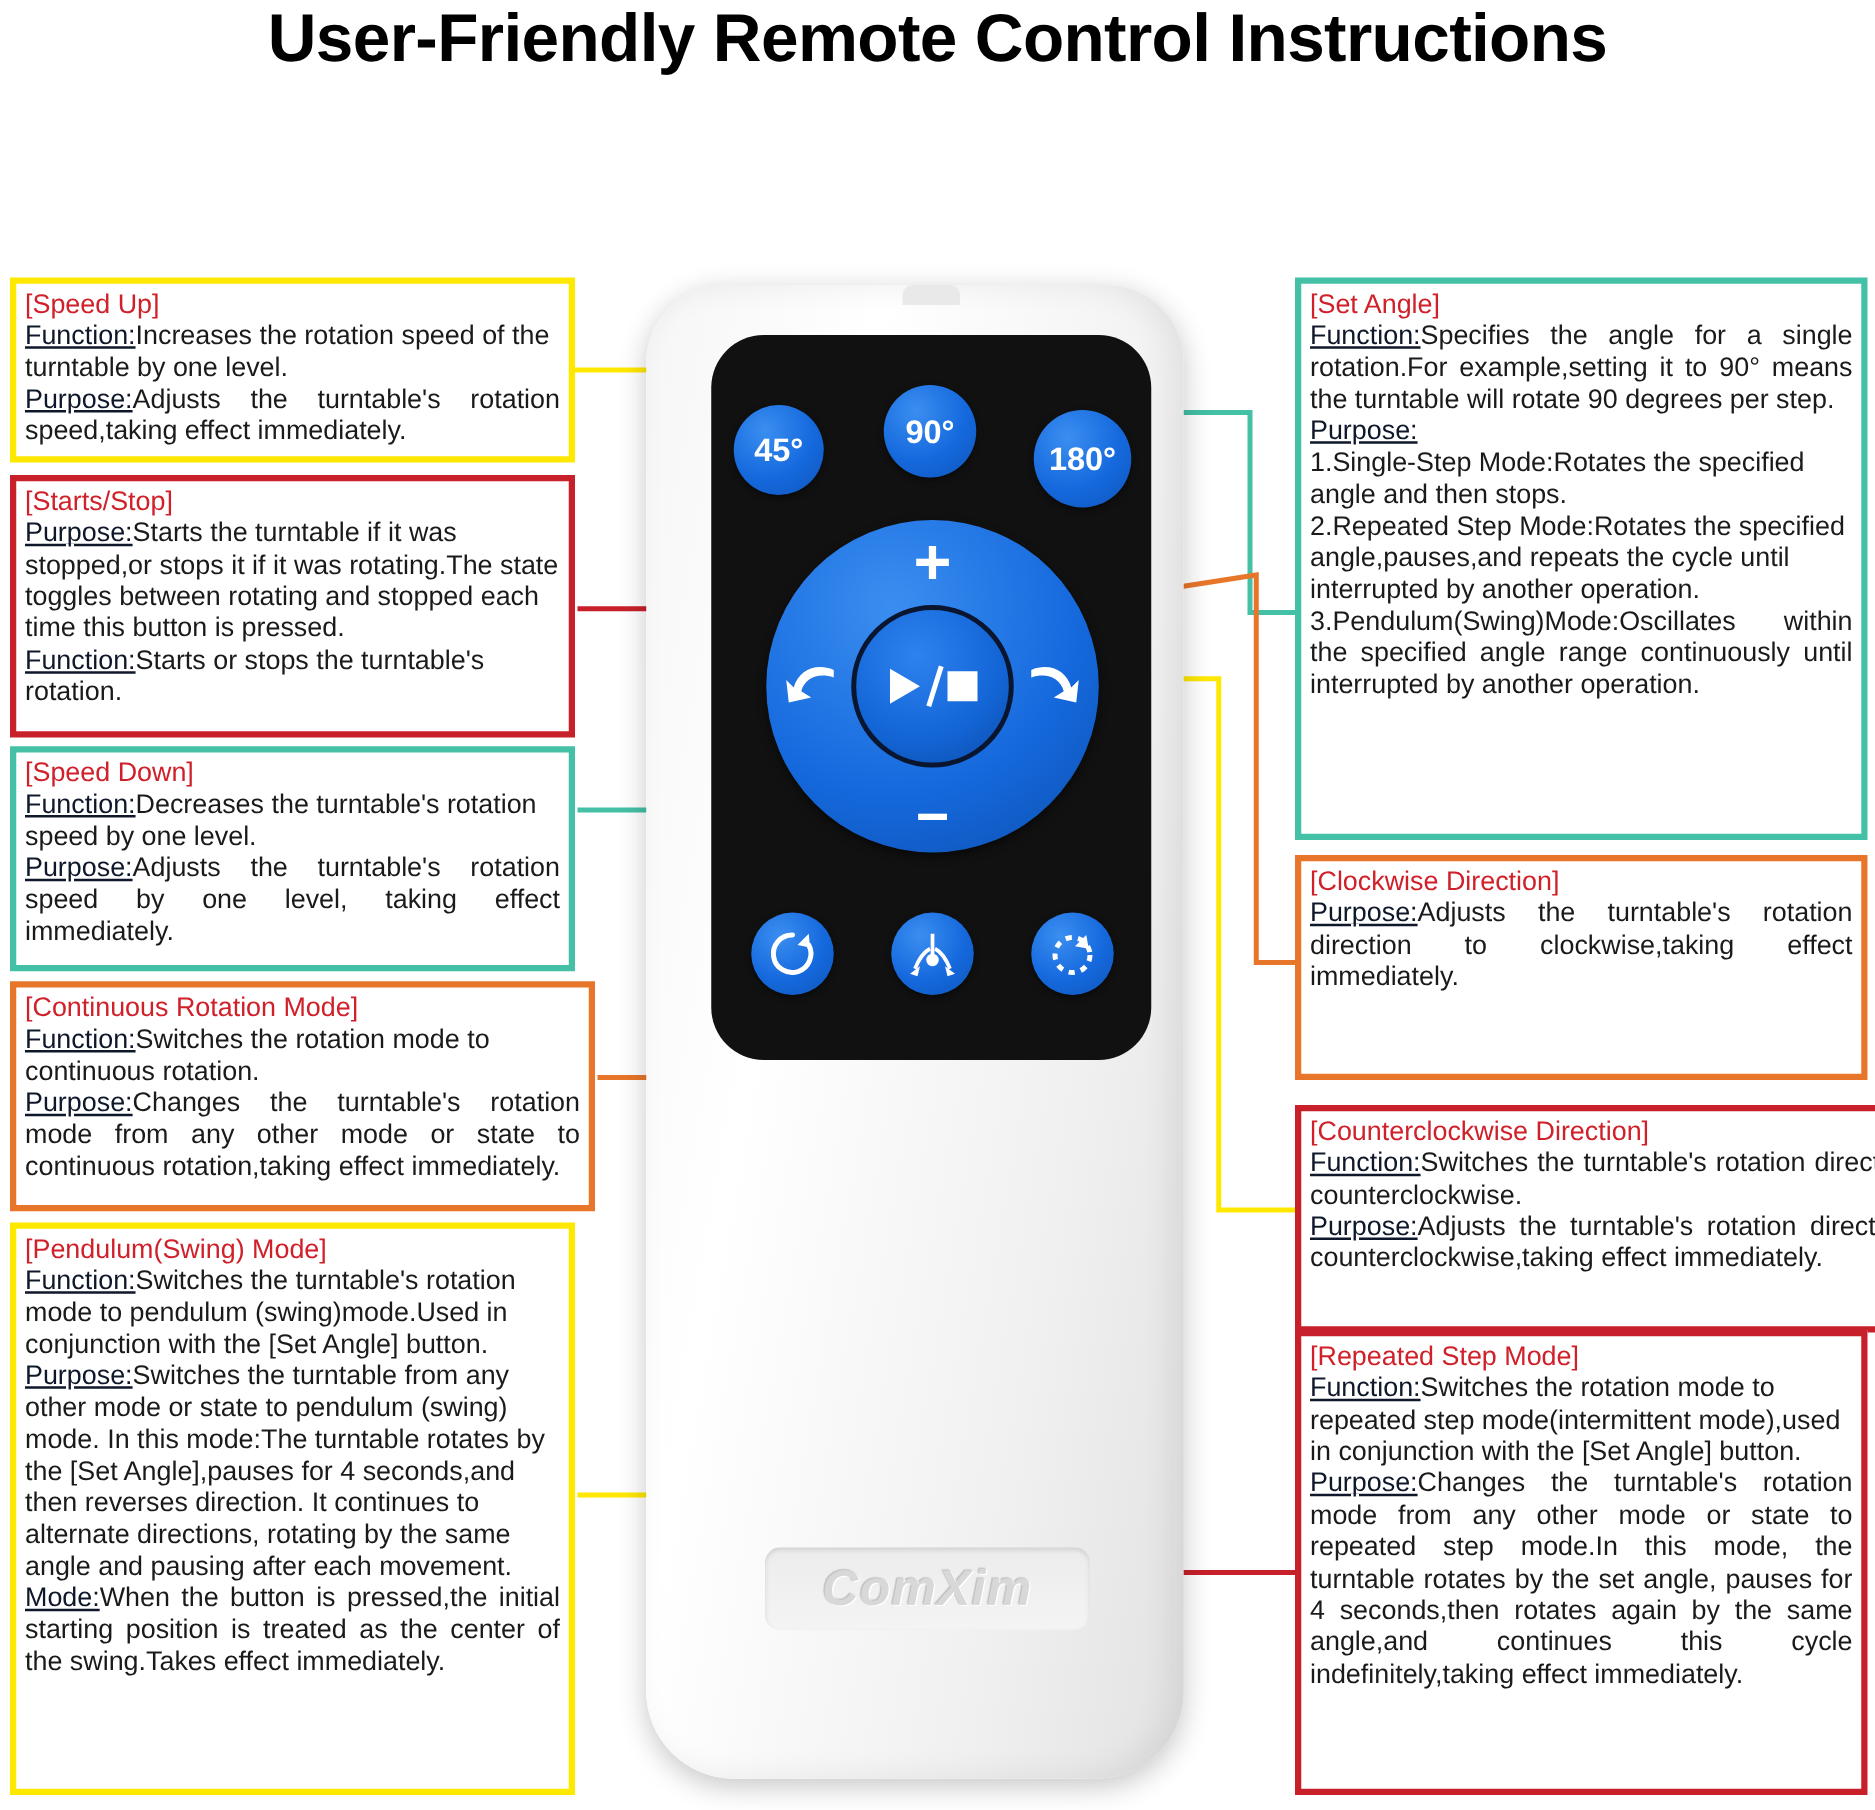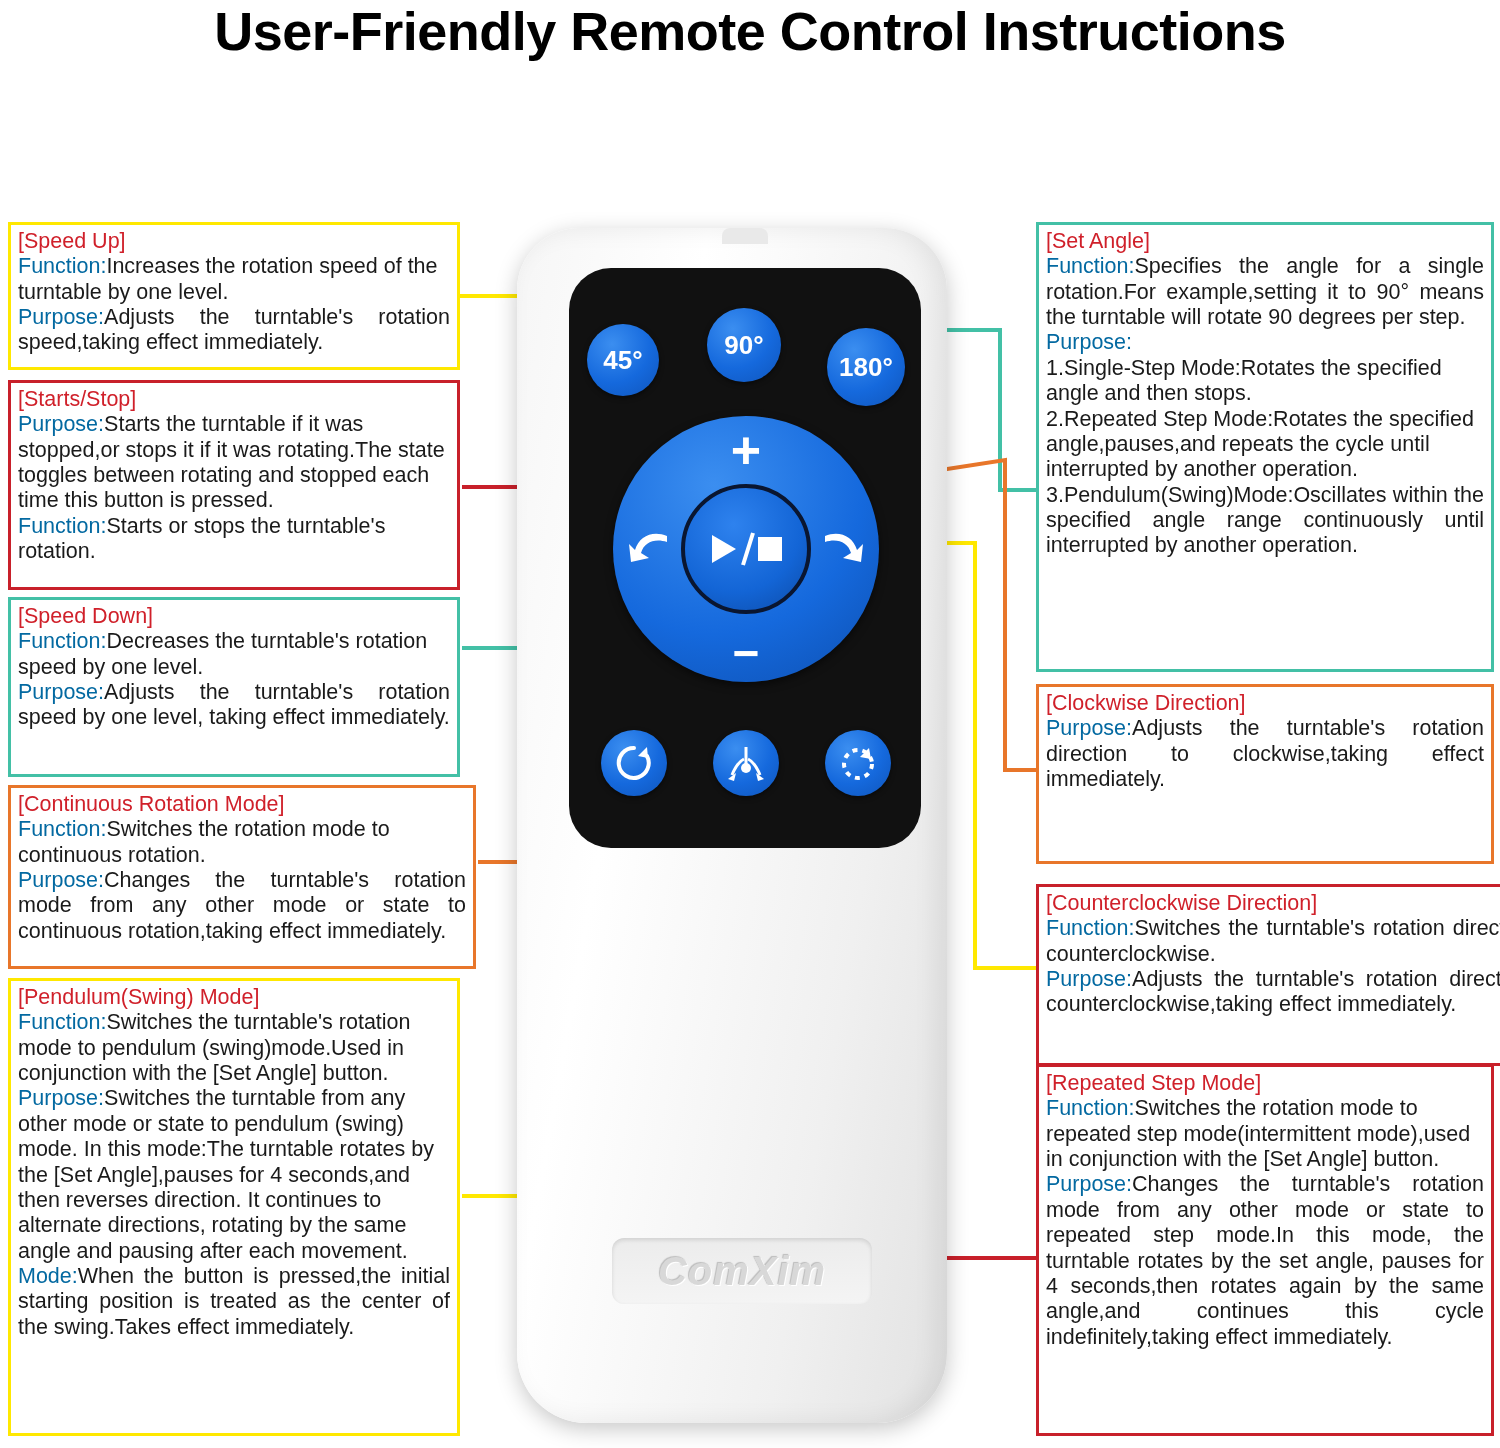--- a/index.html
+++ b/index.html
@@ -24,33 +24,34 @@
     font-weight: bold;
     line-height: 1.08;
     color: #000;
     letter-spacing: -0.5px;
   }
 
   
   .callout {
     position: absolute;
     box-sizing: border-box;
-    border: 3px solid #d946ef;
+    border: 5px solid #d946ef;
     background: #fff;
     padding: 4px 7px 6px 7px;
     font-size: 21.5px;
     line-height: 1.18;
     color: #1a1a1a;
   }
   .callout .ttl {
     color: #d0202a;
     display: block;
   }
   .callout .lbl {
-    color: #0369a1;
+    color: #0f172a;
+    text-decoration: underline;
   }
   .callout p {
     margin: 0;
   }
   .justify { text-align: justify; }
 
   .b-yellow { border-color: #ffe800; }
   .b-red    { border-color: #c8202a; }
   .b-teal   { border-color: #43c0a6; }
   .b-orange { border-color: #e8762a; }

